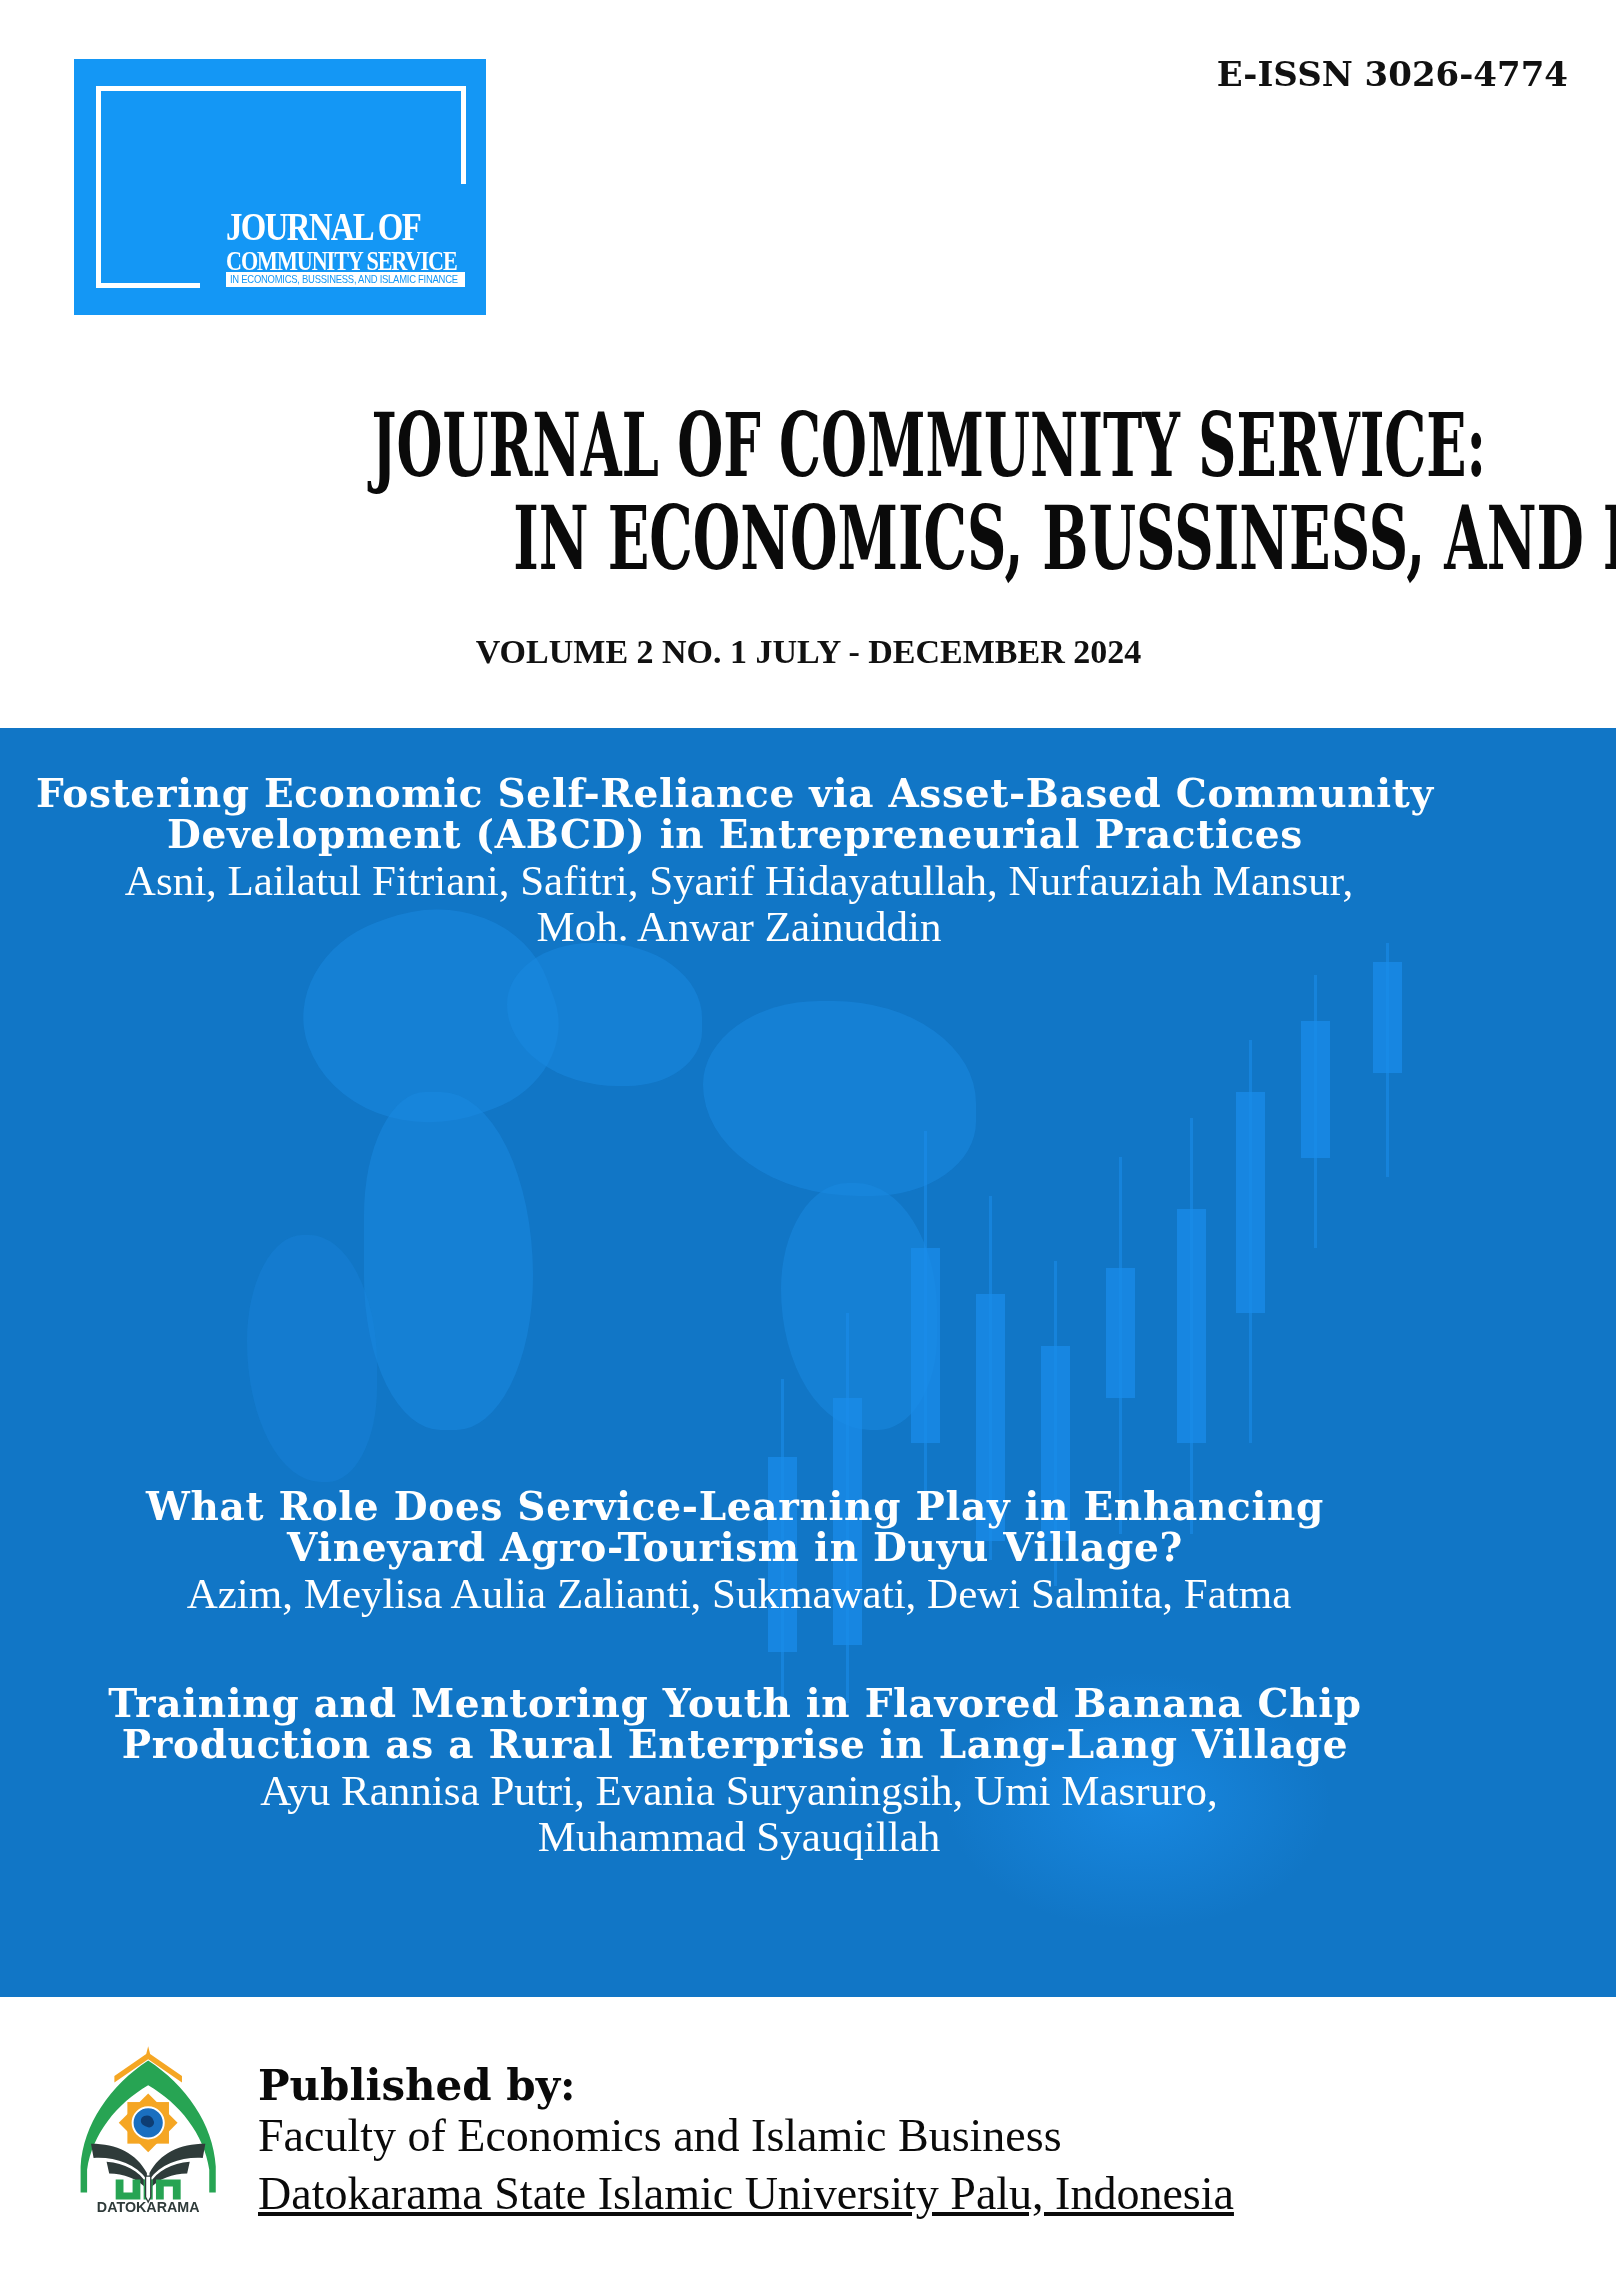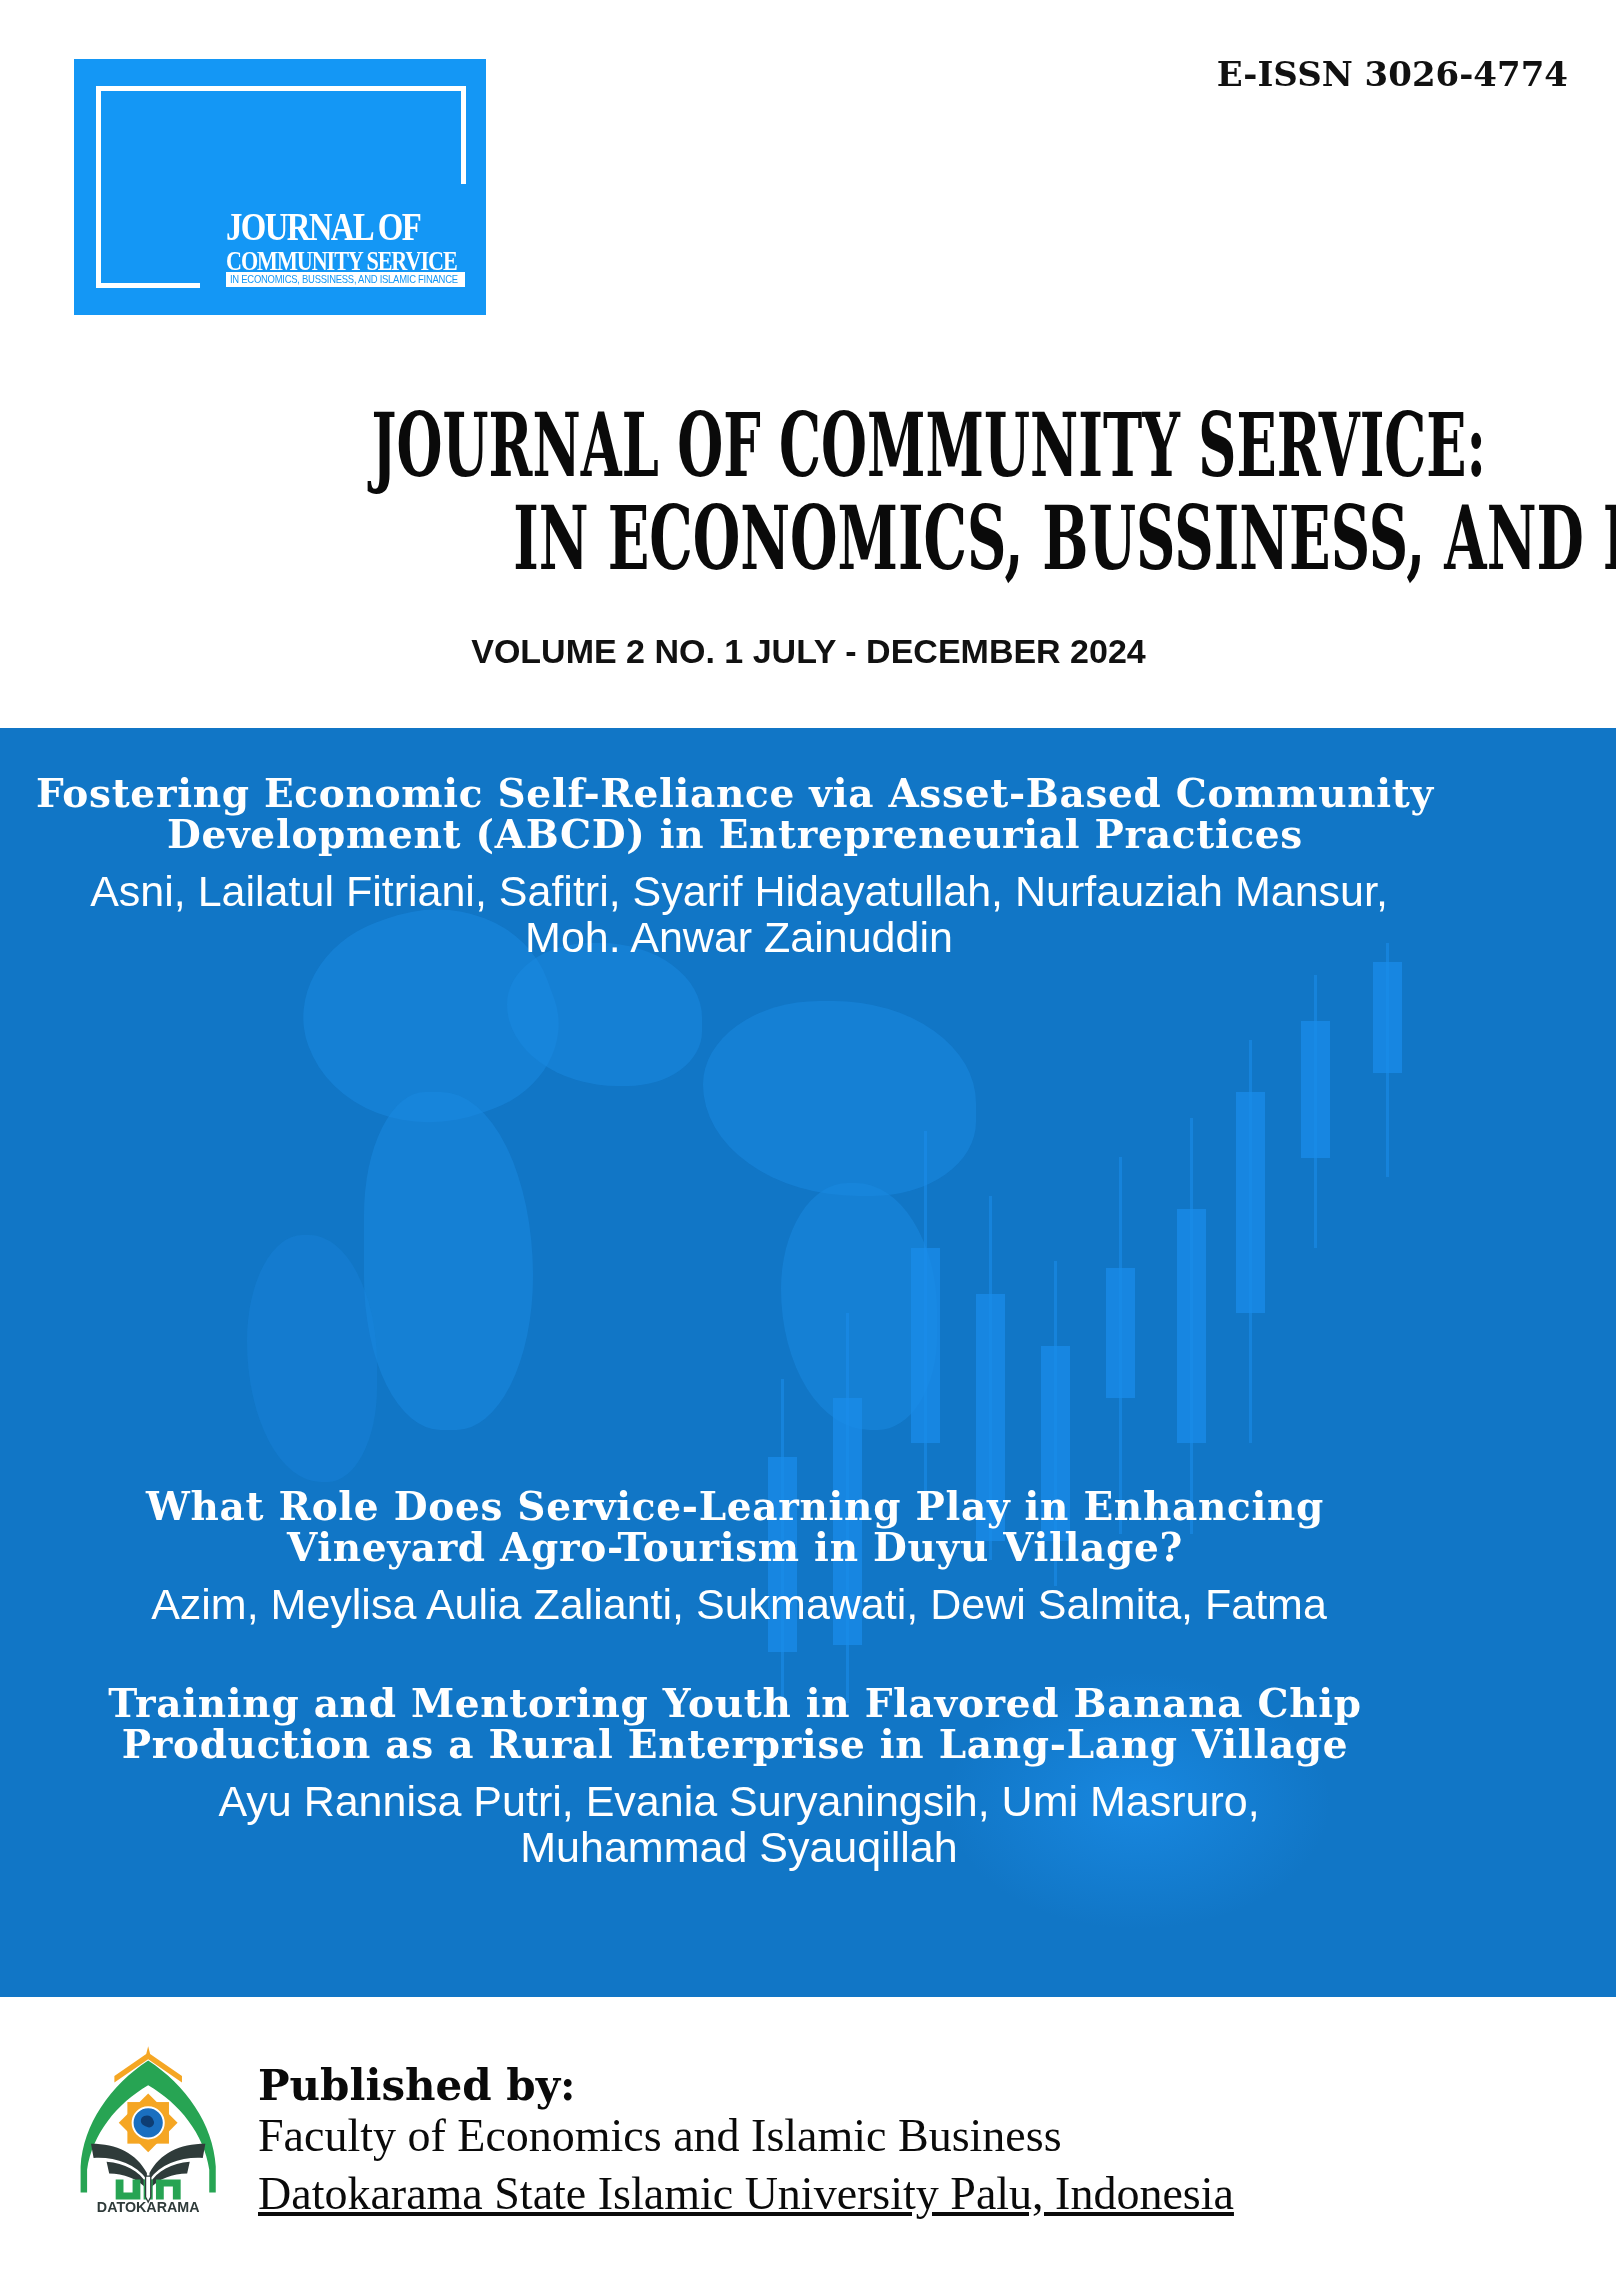--- a/index.html
+++ b/index.html
@@ -16,32 +16,32 @@
   .logo-band { position:absolute; left:152px; top:213px; width:239px; height:15px; background:#ffffff; }
   .logo-band-text { position:absolute; left:3.9px; top:0.7px; color:#1497f5; font-family:"Liberation Sans", sans-serif; font-size:11px; line-height:13.7px; letter-spacing:-0.3px; white-space:nowrap; transform:scaleX(0.86); transform-origin:left top; }
 
   .issn { position:absolute; right:49px; top:55px; font-family:"DejaVu Serif", serif; font-weight:bold; font-size:34px; line-height:39px; color:#111; white-space:nowrap; }
 
   .main-title { position:absolute; left:0; width:1617px; text-align:center; font-family:"DejaVu Serif", serif; font-weight:bold; color:#0a0a0a; white-space:nowrap; }
   .main-title span { display:inline-block; transform:scaleX(0.6); transform-origin:center top; }
   .mt1 { top:403px; font-size:88px; line-height:85px; }
   .mt2 { top:496px; font-size:88px; line-height:85px; }
   .mt2 span { transform:scaleX(0.62); }
-  .volume { position:absolute; left:0; width:1617px; top:632px; text-align:center; font-family:Liberation Sans, sans-serif; font-weight:bold; font-size:34px; line-height:39px; color:#111; white-space:nowrap; }
+  .volume { position:absolute; left:0; width:1617px; top:632px; text-align:center; font-family:Liberation Serif, serif; font-weight:bold; font-size:34px; line-height:39px; color:#111; white-space:nowrap; }
 
   
   .panel { position:absolute; left:0; top:728px; width:1617px; height:1269px; background:#1176c6; overflow:hidden; }
   .deco { position:absolute; background:#1a8ce9; opacity:0.75; }
   .deco-line { position:absolute; width:2.6px; background:#1a8ce9; opacity:0.6; }
   .map-blob { position:absolute; background:#1a88e0; opacity:0.55; border-radius:45% 55% 40% 60%; }
   .glow { position:absolute; width:390px; height:260px; left:943px; top:943px; background:radial-gradient(ellipse at center, rgba(30,150,245,0.55), rgba(17,118,198,0) 70%); }
 
   .article { position:absolute; left:0; width:1470px; text-align:center; color:#ffffff; }
   .article-title { font-family:"DejaVu Serif", serif; font-weight:bold; font-size:39px; line-height:41px; letter-spacing:0.7px; white-space:pre-line; }
-  .article-authors { font-family:Liberation Sans, sans-serif; font-size:43px; line-height:46px; margin-top:13px; white-space:pre-line;padding-left:8px; }
+  .article-authors { font-family:Liberation Serif, serif; font-size:43px; line-height:46px; margin-top:3px; white-space:pre-line;padding-left:8px; }
 
   
   .pub-logo { position:absolute; left:78px; top:2046px; width:141px; height:168px; }
   .pub-label { position:absolute; left:258px; top:2062px; font-family:"DejaVu Serif", serif; font-weight:bold; font-size:42px; line-height:47px; color:#0a0a0a; white-space:nowrap; }
   .pub-line { position:absolute; left:258px; font-family:"Liberation Serif", serif; font-size:46px; line-height:52px; color:#0a0a0a; white-space:nowrap; }
   .pl1 { top:2110px; }
   .pl2 { top:2168px;text-decoration:underline; }
 </style>
 </head>
 <body>

